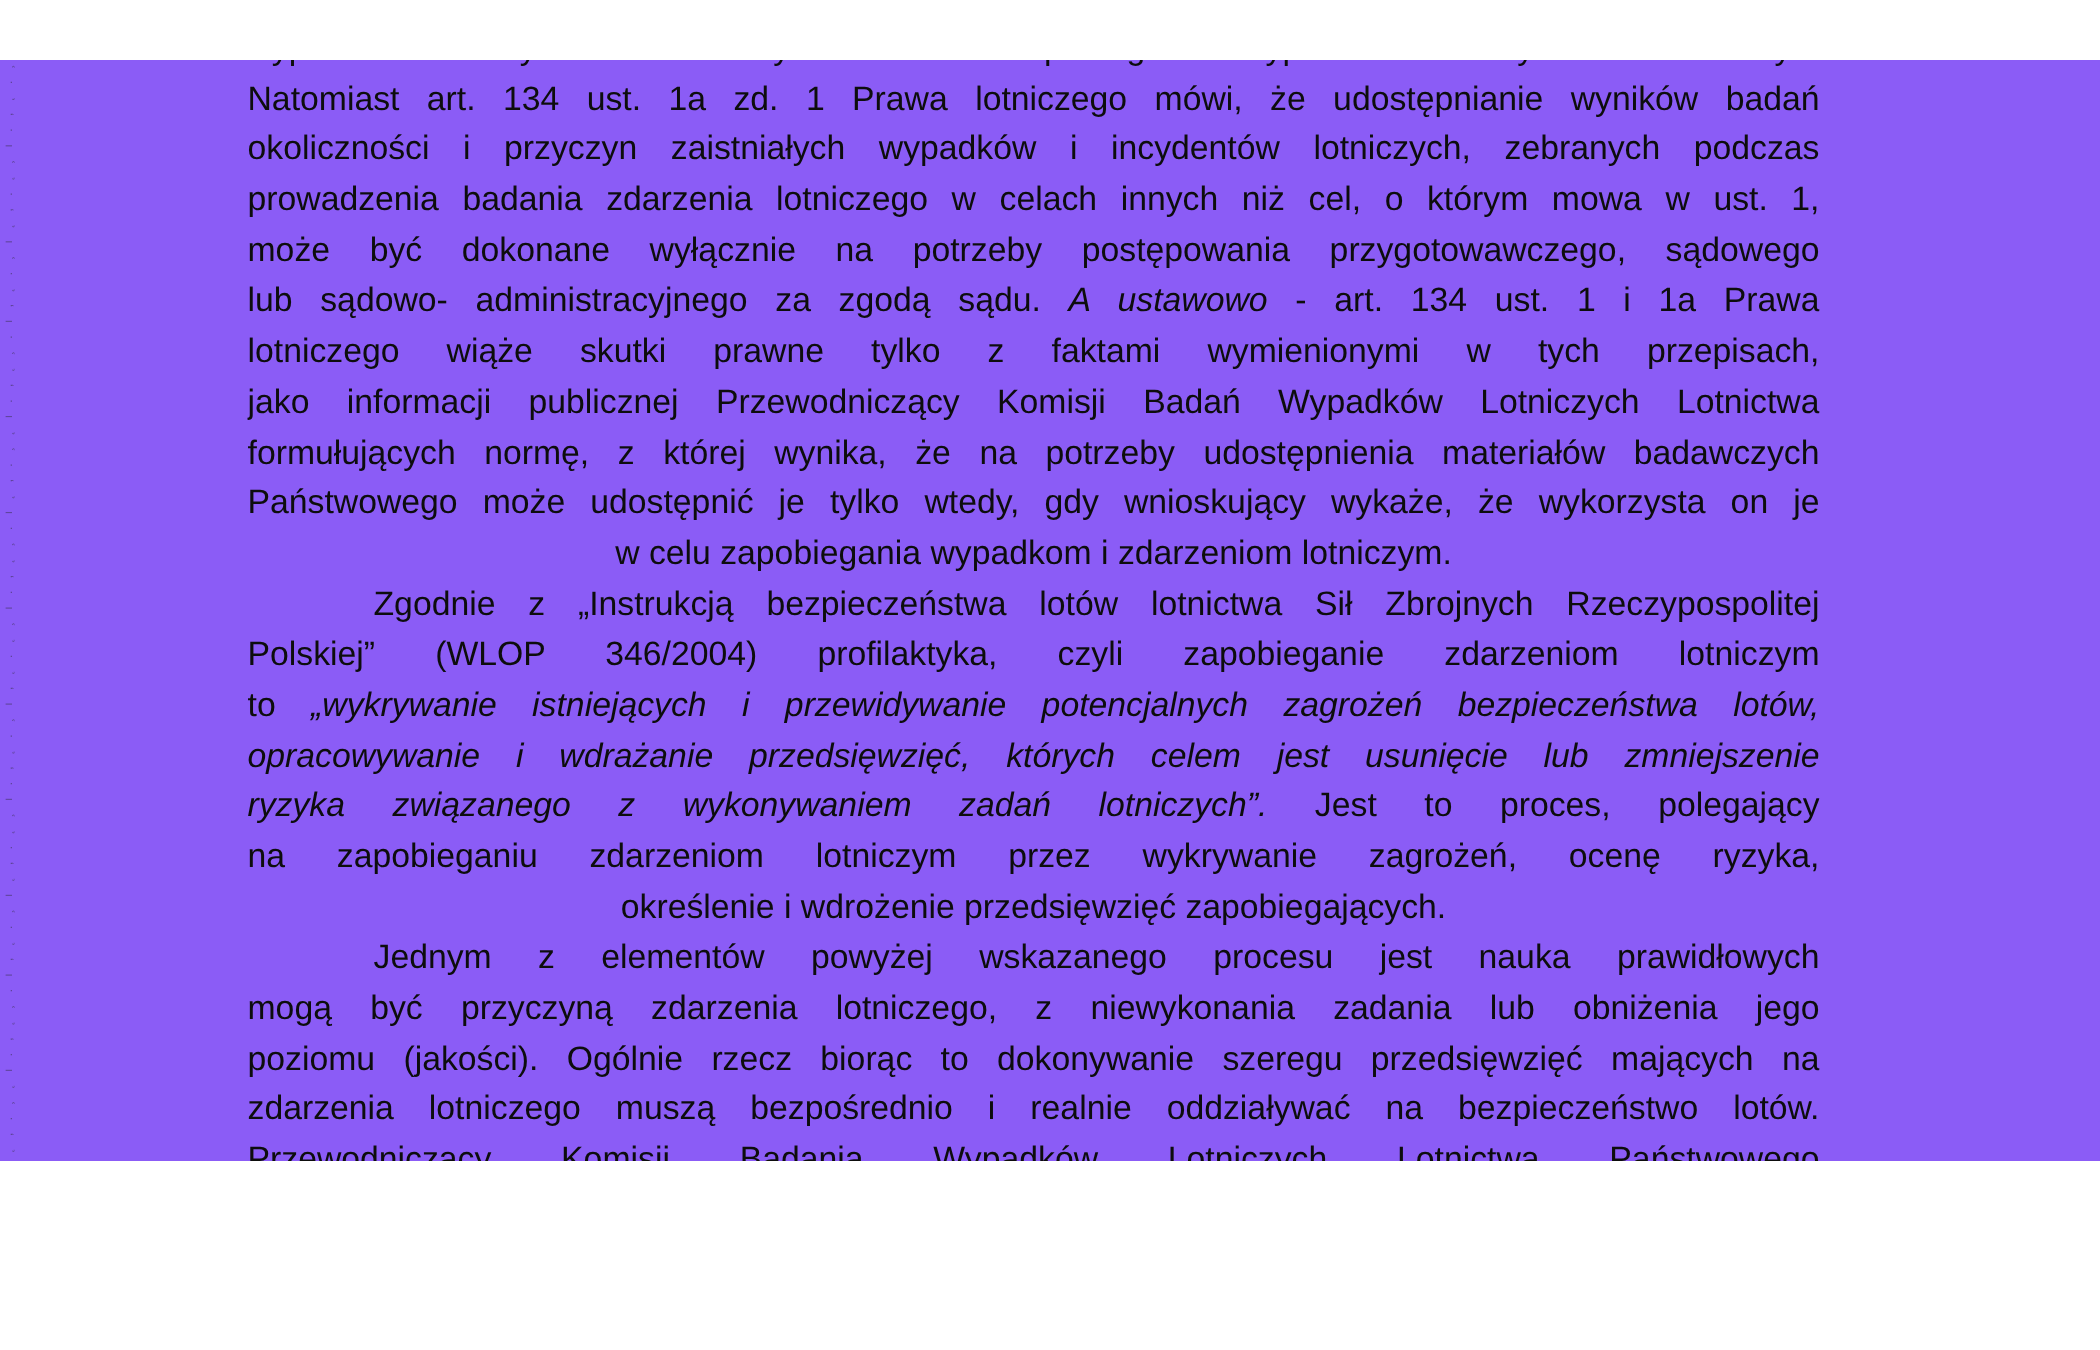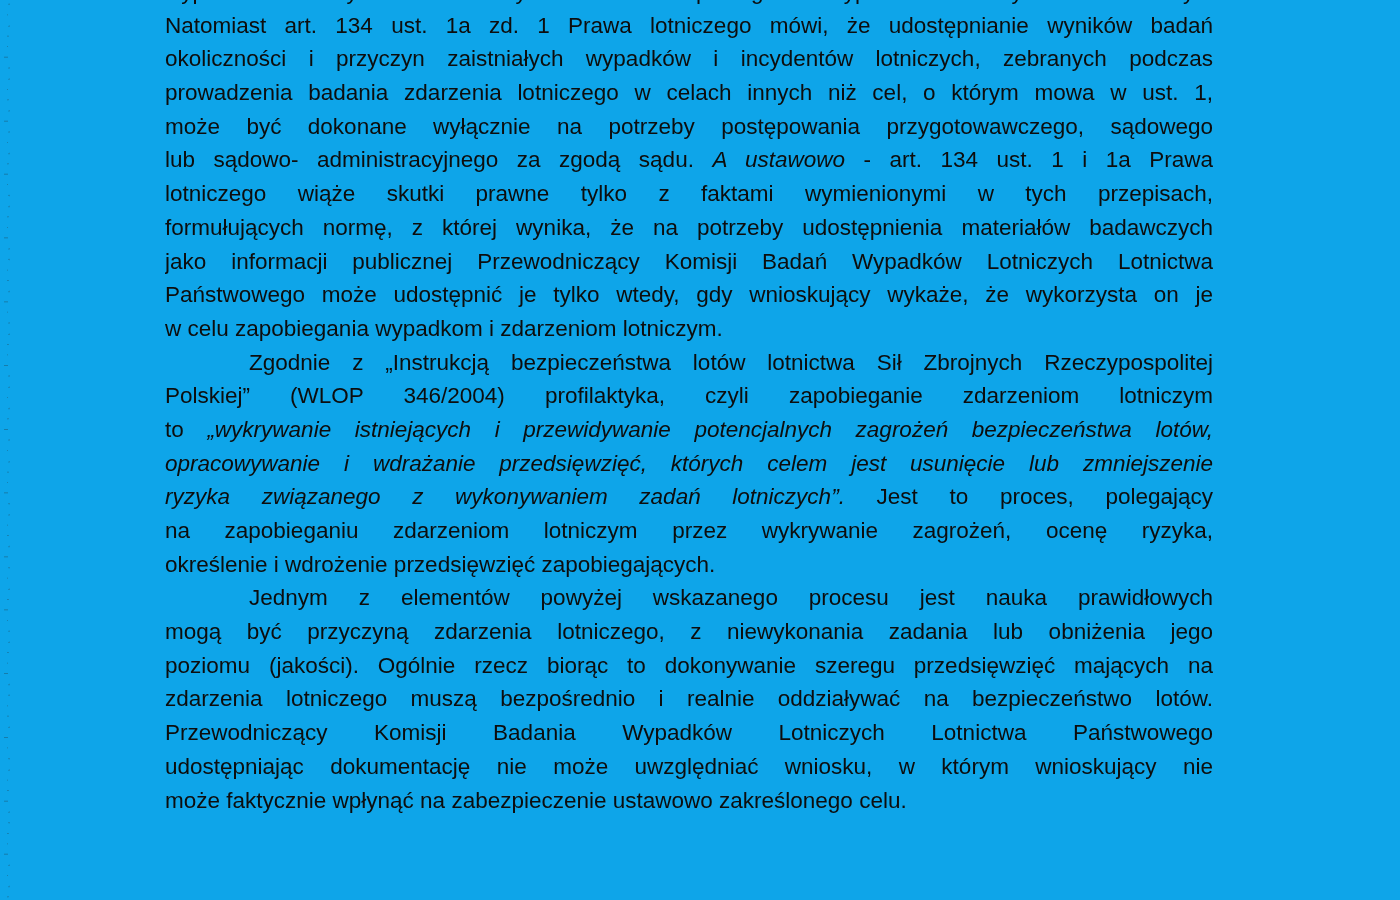--- a/index.html
+++ b/index.html
@@ -9,38 +9,39 @@
   body {
     width: 1400px;
     height: 900px;
     overflow: hidden;
     background: #ffffff;
     font-family: "Liberation Sans", "DejaVu Sans", sans-serif;
   }
   .page {
     position: relative;
     width: 1400px;
-    height: 900px;
-    background: #0ea5e9;
+    height: 734px;
+    background: #8b5cf6;
     overflow: hidden;
+    margin-top: 40px;
   }
   .text-block {
     position: absolute;
     left: 165px;
     top: -25px;
     width: 1048px;
     color: #0d0d0d;
     font-size: 22.5px;
     font-weight: 400;
   }
   .line {
     height: 33.7px;
     line-height: 33.7px;
     overflow: hidden;
-    text-align: left;
+    text-align: center;
     white-space: nowrap;
   }
   .line.j {
     white-space: normal;
     text-align: justify;
     text-align-last: justify;
   }
   .line.indent {
     text-indent: 84px;
   }
@@ -81,22 +82,22 @@
   </div>
 
   <div class="text-block">
       <div class="line j"><span>wypadków i incydentów lotniczych w celu zapobiegania wypadkom i incydentom lotniczym</span></div>
       <div class="line j"><span>Natomiast art. 134 ust. 1a zd. 1 Prawa lotniczego mówi, że udostępnianie wyników badań</span></div>
       <div class="line j"><span>okoliczności i przyczyn zaistniałych wypadków i incydentów lotniczych, zebranych podczas</span></div>
       <div class="line j"><span>prowadzenia badania zdarzenia lotniczego w celach innych niż cel, o którym mowa w ust. 1,</span></div>
       <div class="line j"><span>może być dokonane wyłącznie na potrzeby postępowania przygotowawczego, sądowego</span></div>
       <div class="line j"><span>lub sądowo- administracyjnego za zgodą sądu. </span><span class="it">A ustawowo</span><span> - art. 134 ust. 1 i 1a Prawa</span></div>
       <div class="line j"><span>lotniczego wiąże skutki prawne tylko z faktami wymienionymi w tych przepisach,</span></div>
+      <div class="line j"><span>jako informacji publicznej Przewodniczący Komisji Badań Wypadków Lotniczych Lotnictwa</span></div>
       <div class="line j"><span>formułujących normę, z której wynika, że na potrzeby udostępnienia materiałów badawczych</span></div>
-      <div class="line j"><span>jako informacji publicznej Przewodniczący Komisji Badań Wypadków Lotniczych Lotnictwa</span></div>
       <div class="line j"><span>Państwowego może udostępnić je tylko wtedy, gdy wnioskujący wykaże, że wykorzysta on je</span></div>
       <div class="line"><span>w celu zapobiegania wypadkom i zdarzeniom lotniczym.</span></div>
       <div class="line j indent"><span>Zgodnie z „Instrukcją bezpieczeństwa lotów lotnictwa Sił Zbrojnych Rzeczypospolitej</span></div>
       <div class="line j"><span>Polskiej” (WLOP 346/2004) profilaktyka, czyli zapobieganie zdarzeniom lotniczym</span></div>
       <div class="line j"><span>to </span><span class="it">„wykrywanie istniejących i przewidywanie potencjalnych zagrożeń bezpieczeństwa lotów,</span></div>
       <div class="line j"><span class="it">opracowywanie i wdrażanie przedsięwzięć, których celem jest usunięcie lub zmniejszenie</span></div>
       <div class="line j"><span class="it">ryzyka związanego z wykonywaniem zadań lotniczych”.</span><span> Jest to proces, polegający</span></div>
       <div class="line j"><span>na zapobieganiu zdarzeniom lotniczym przez wykrywanie zagrożeń, ocenę ryzyka,</span></div>
       <div class="line"><span>określenie i wdrożenie przedsięwzięć zapobiegających.</span></div>
       <div class="line j indent"><span>Jednym z elementów powyżej wskazanego procesu jest nauka prawidłowych</span></div>

